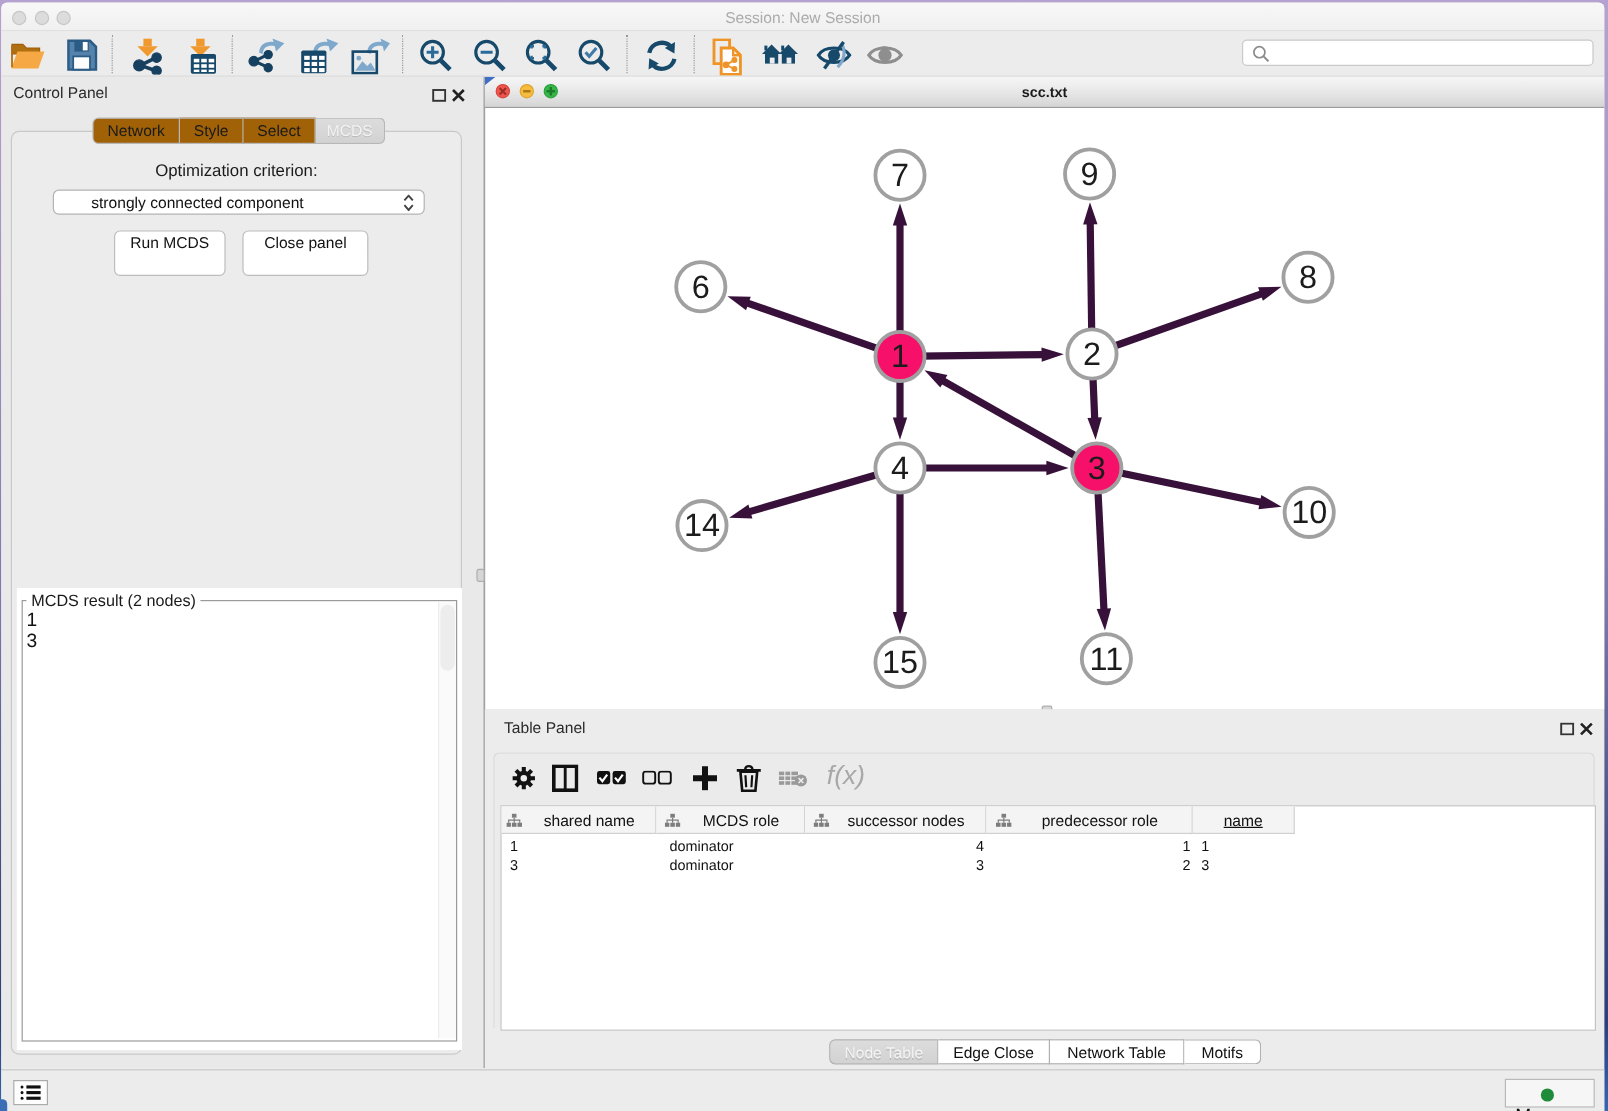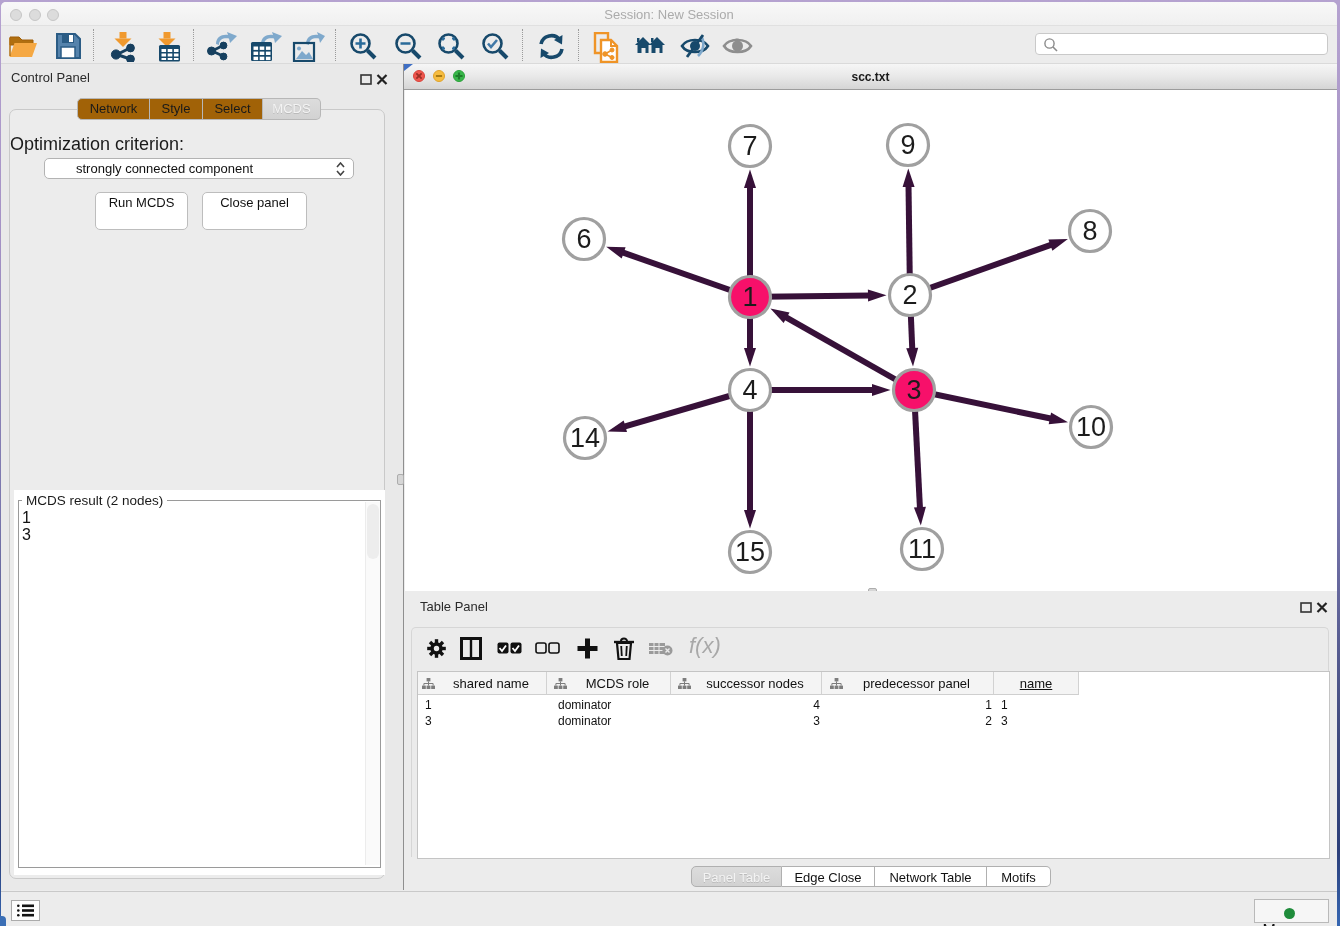--- a/index.html
+++ b/index.html
@@ -26,22 +26,22 @@
   #cp-title { position:absolute; left:10px; top:6px; font-size:13px; color:#2b2b2b; }
   .tabrow { position:absolute; display:flex; font-size:13px; color:#1a1a1a; z-index:5; }
   .tab { background:#a16207; border:1px solid #b7b7b7; border-left:none; padding:2px 0 0 0;
          height:22px; text-align:center; }
   .tab.first { border-left:1px solid #b7b7b7; border-radius:5px 0 0 5px; }
   .tab.last { border-radius:0 5px 5px 0; }
   .tab.sel { background:linear-gradient(#dcdcdc,#d2d2d2); color:#f3f3f3;
              text-shadow:0 1px 0 #bbb; }
   #cp-panel { position:absolute; left:8px; top:45px; width:376px; height:770px;
               background:#ececec; border:1px solid #c9c9c9; border-radius:7px; }
-  #optlabel { position:absolute; left:0; top:24px; width:100%; text-align:left;
-              font-size:18px; color:#1a1a1a; }
+  #optlabel { position:absolute; left:0; top:24px; width:100%; text-align:center;
+              font-size:14px; color:#1a1a1a; }
   #combo { position:absolute; left:34px; top:48px; width:310px; height:21px; background:#fff;
            border:1px solid #b3b3b3; border-radius:5px; font-size:13px; color:#111; }
   #combo span.txt { position:absolute; left:14px; top:2px;margin-left:17px; }
   .btn { position:absolute; top:82px; height:38px; background:#fff; border:1px solid #bdbdbd;
          border-radius:5px; font-size:13px; color:#111; text-align:center; padding-top:2px; }
   #mcdsbox { position:absolute; left:4px; top:380px; width:371px; height:385px; background:#fff; }
   #fieldset { position:absolute; left:4px; top:10px; width:363px; height:368px;
               border:1px solid #9a9a9a; }
   #legend { position:absolute; left:8px; top:3px; background:#fff; padding:0 4px;
             font-size:13.5px; color:#1a1a1a; z-index:2; }
@@ -441,21 +441,21 @@
         </g>
     <circle cx="18.5" cy="8.5" r="5" fill="#9a9a9a"></circle>
     <path d="M16.5,6.5 l4,4 M20.5,6.5 l-4,4" stroke="#ebebeb" stroke-width="1.4"></path>
   </svg>
   <div style="position:absolute;left:285px;top:42px;font-family:Liberation Sans, sans-serif;font-style:italic;font-size:22px;color:#a8a8a8;">f(x)</div>
 
   <div id="tbl">
     <div class="th" style="left:0; width:129px; padding-left:18px;">shared name</div>
     <div class="th" style="left:129px; width:124px; padding-left:18px;">MCDS role</div>
     <div class="th" style="left:253px; width:151px; padding-left:18px;">successor nodes</div>
-    <div class="th" style="left:404px; width:172px; padding-left:18px;">predecessor panel</div>
+    <div class="th" style="left:404px; width:172px; padding-left:18px;">predecessor role</div>
     <div class="th" style="left:576px; width:85px;text-decoration:underline;">name</div>
     <svg style="position:absolute;left:4px;top:6px" width="13" height="12" viewBox="0 0 13 12">
       <g fill="#7d7d7d">
             <rect x="4.6" y="0" width="3.8" height="3.4"></rect>
       <rect x="0" y="7.6" width="3.8" height="3.4"></rect>
             <rect x="4.6" y="7.6" width="3.8" height="3.4"></rect>
             <rect x="9.2" y="7.6" width="3.8" height="3.4"></rect>
       </g>
           <path d="M6.5,3.4 V5.5 M1.9,7.6 V5.5 H11.1 V7.6 M6.5,5.5 V7.6" fill="none" stroke="#7d7d7d" stroke-width="1"></path>
     </svg>
@@ -492,21 +492,21 @@
     <div class="td" style="left:524px; top:26px; width:50px; text-align:right;">1</div>
     <div class="td" style="left:583px; top:26px;">1</div>
     <div class="td" style="left:7px; top:42px;">3</div>
     <div class="td" style="left:140px; top:42px;">dominator</div>
     <div class="td" style="left:352px; top:42px; width:50px; text-align:right;">3</div>
     <div class="td" style="left:524px; top:42px; width:50px; text-align:right;">2</div>
     <div class="td" style="left:583px; top:42px;">3</div>
   </div>
 
   <div style="position:absolute; left:287px; top:275px; display:flex;">
-    <div class="btab" style="border-left:1px solid #b0b0b0; border-radius:5px 0 0 5px; width:91px; padding:3px 0 0 0; text-align:center; background:linear-gradient(#dcdcdc,#d2d2d2); color:#f3f3f3; text-shadow:0 1px 0 #bbb;">Panel Table</div>
+    <div class="btab" style="border-left:1px solid #b0b0b0; border-radius:5px 0 0 5px; width:91px; padding:3px 0 0 0; text-align:center; background:linear-gradient(#dcdcdc,#d2d2d2); color:#f3f3f3; text-shadow:0 1px 0 #bbb;">Node Table</div>
     <div class="btab" style="width:93px; padding:3px 0 0 0; text-align:center;">Edge Close</div>
     <div class="btab" style="width:112px; padding:3px 0 0 0; text-align:center;">Network Table</div>
     <div class="btab" style="border-radius:0 5px 5px 0; width:64px; padding:3px 0 0 0; text-align:center;">Motifs</div>
   </div>
 </div>
 
 <div id="statusbar">
   <div id="listbtn">
     <svg width="17" height="13" viewBox="0 0 17 13" style="position:absolute;left:5px;top:3px">
       <g fill="#111">

